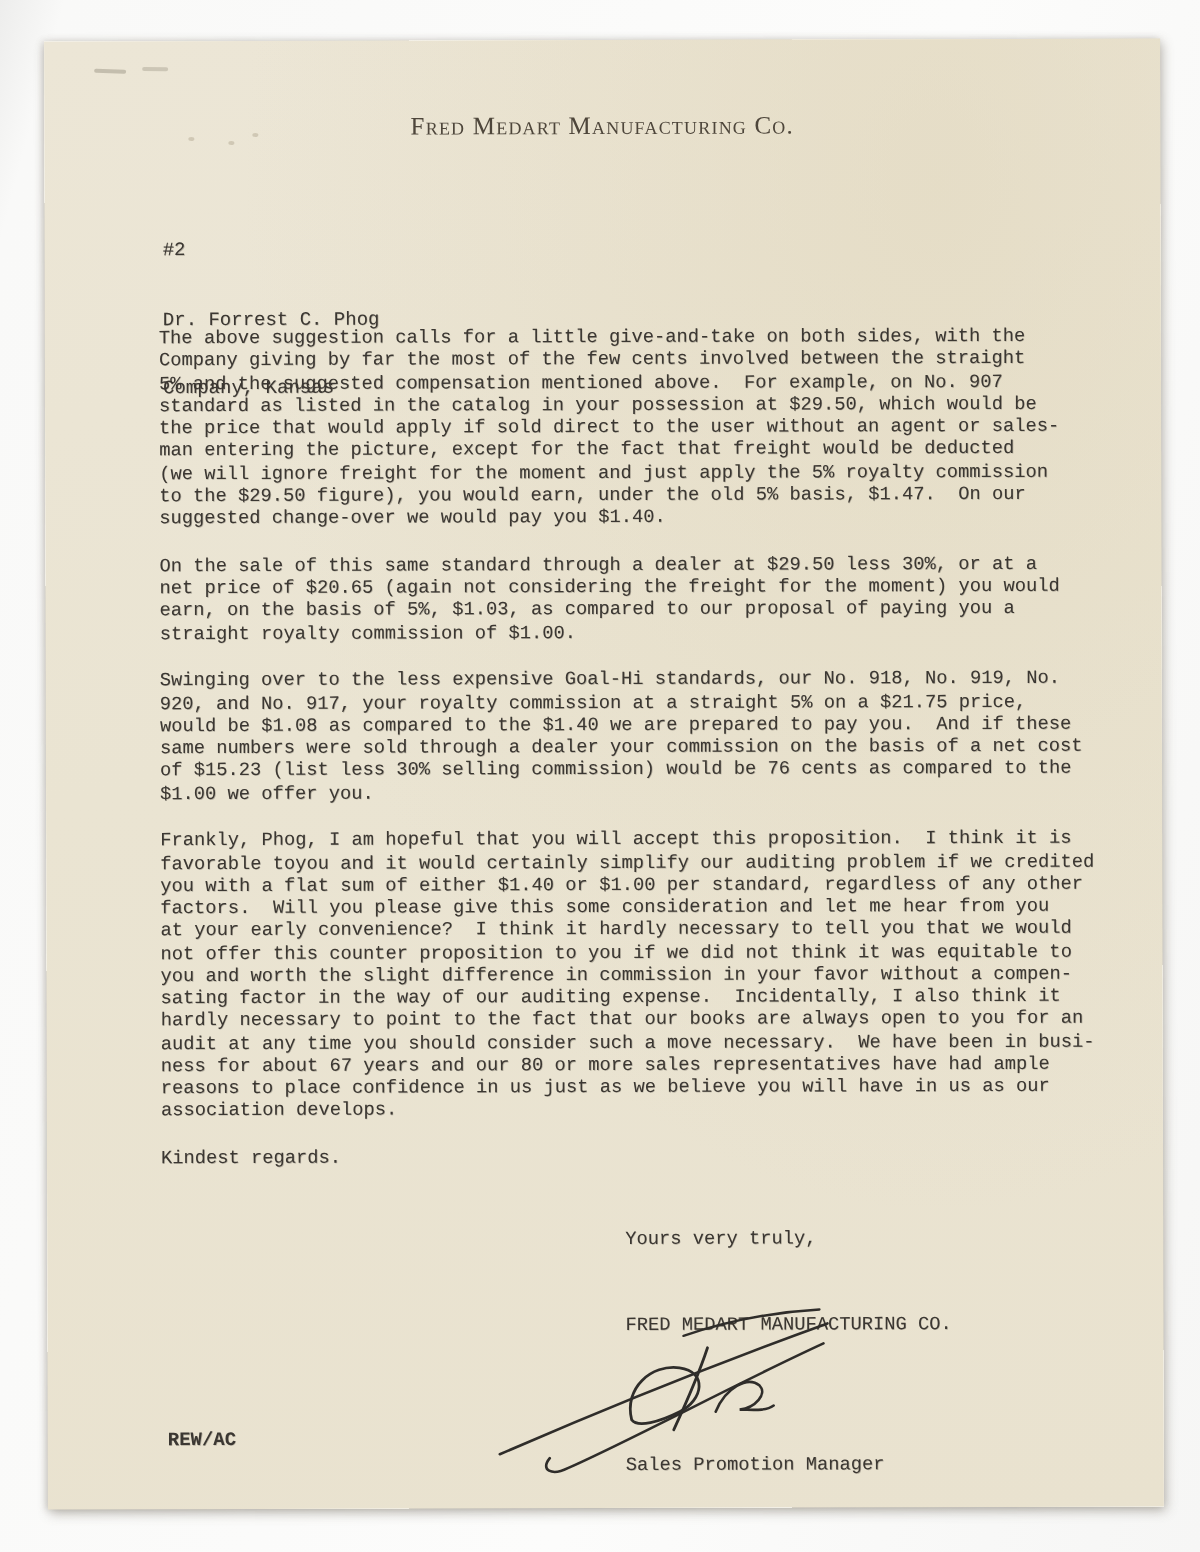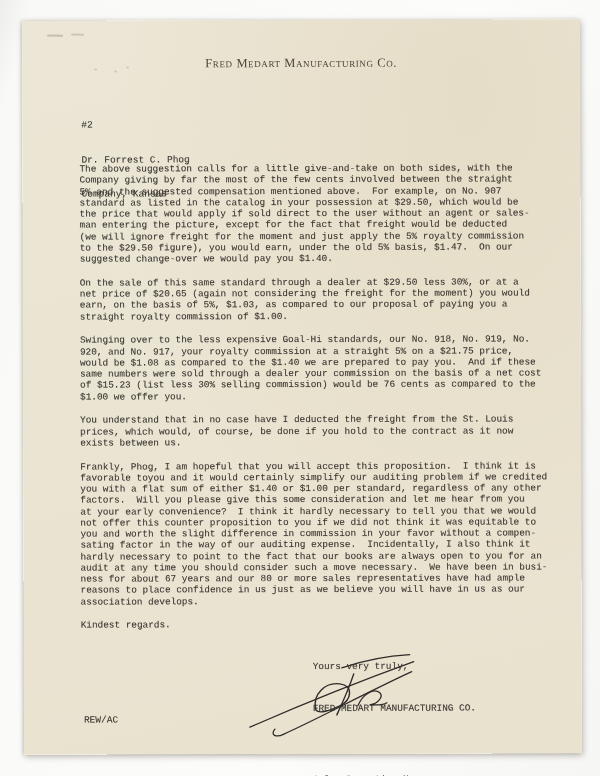--- a/index.html
+++ b/index.html
@@ -90,20 +90,21 @@
     white-space: pre;
   }
   .sign-block .co { margin-top: 8.5px; }
   .sign-block .title { margin-top: 37px; }
   .initials {
     position: absolute;
     left: 60px;
     top: 694px;
     font-size: 9.5px;
     white-space: pre;
+    font-weight: bold;
   }
   .signature {
     position: absolute;
     left: 222px;
     top: 628px;
     width: 233px;
     height: 104px;
     overflow: visible;
   }
   .signature path {
@@ -145,23 +146,20 @@
       <p class="para">On the sale of this same standard through a dealer at $29.50 less 30%, or at a
 net price of $20.65 (again not considering the freight for the moment) you would
 earn, on the basis of 5%, $1.03, as compared to our proposal of paying you a
 straight royalty commission of $1.00.</p>
       <p class="para">Swinging over to the less expensive Goal-Hi standards, our No. 918, No. 919, No.
 920, and No. 917, your royalty commission at a straight 5% on a $21.75 price,
 would be $1.08 as compared to the $1.40 we are prepared to pay you.  And if these
 same numbers were sold through a dealer your commission on the basis of a net cost
 of $15.23 (list less 30% selling commission) would be 76 cents as compared to the
 $1.00 we offer you.</p>
-      <p class="para">You understand that in no case have I deducted the freight from the St. Louis
-prices, which would, of course, be done if you hold to the contract as it now
-exists between us.</p>
       <p class="para">Frankly, Phog, I am hopeful that you will accept this proposition.  I think it is
 favorable toyou and it would certainly simplify our auditing problem if we credited
 you with a flat sum of either $1.40 or $1.00 per standard, regardless of any other
 factors.  Will you please give this some consideration and let me hear from you
 at your early convenience?  I think it hardly necessary to tell you that we would
 not offer this counter proposition to you if we did not think it was equitable to
 you and worth the slight difference in commission in your favor without a compen-
 sating factor in the way of our auditing expense.  Incidentally, I also think it
 hardly necessary to point to the fact that our books are always open to you for an
 audit at any time you should consider such a move necessary.  We have been in busi-

